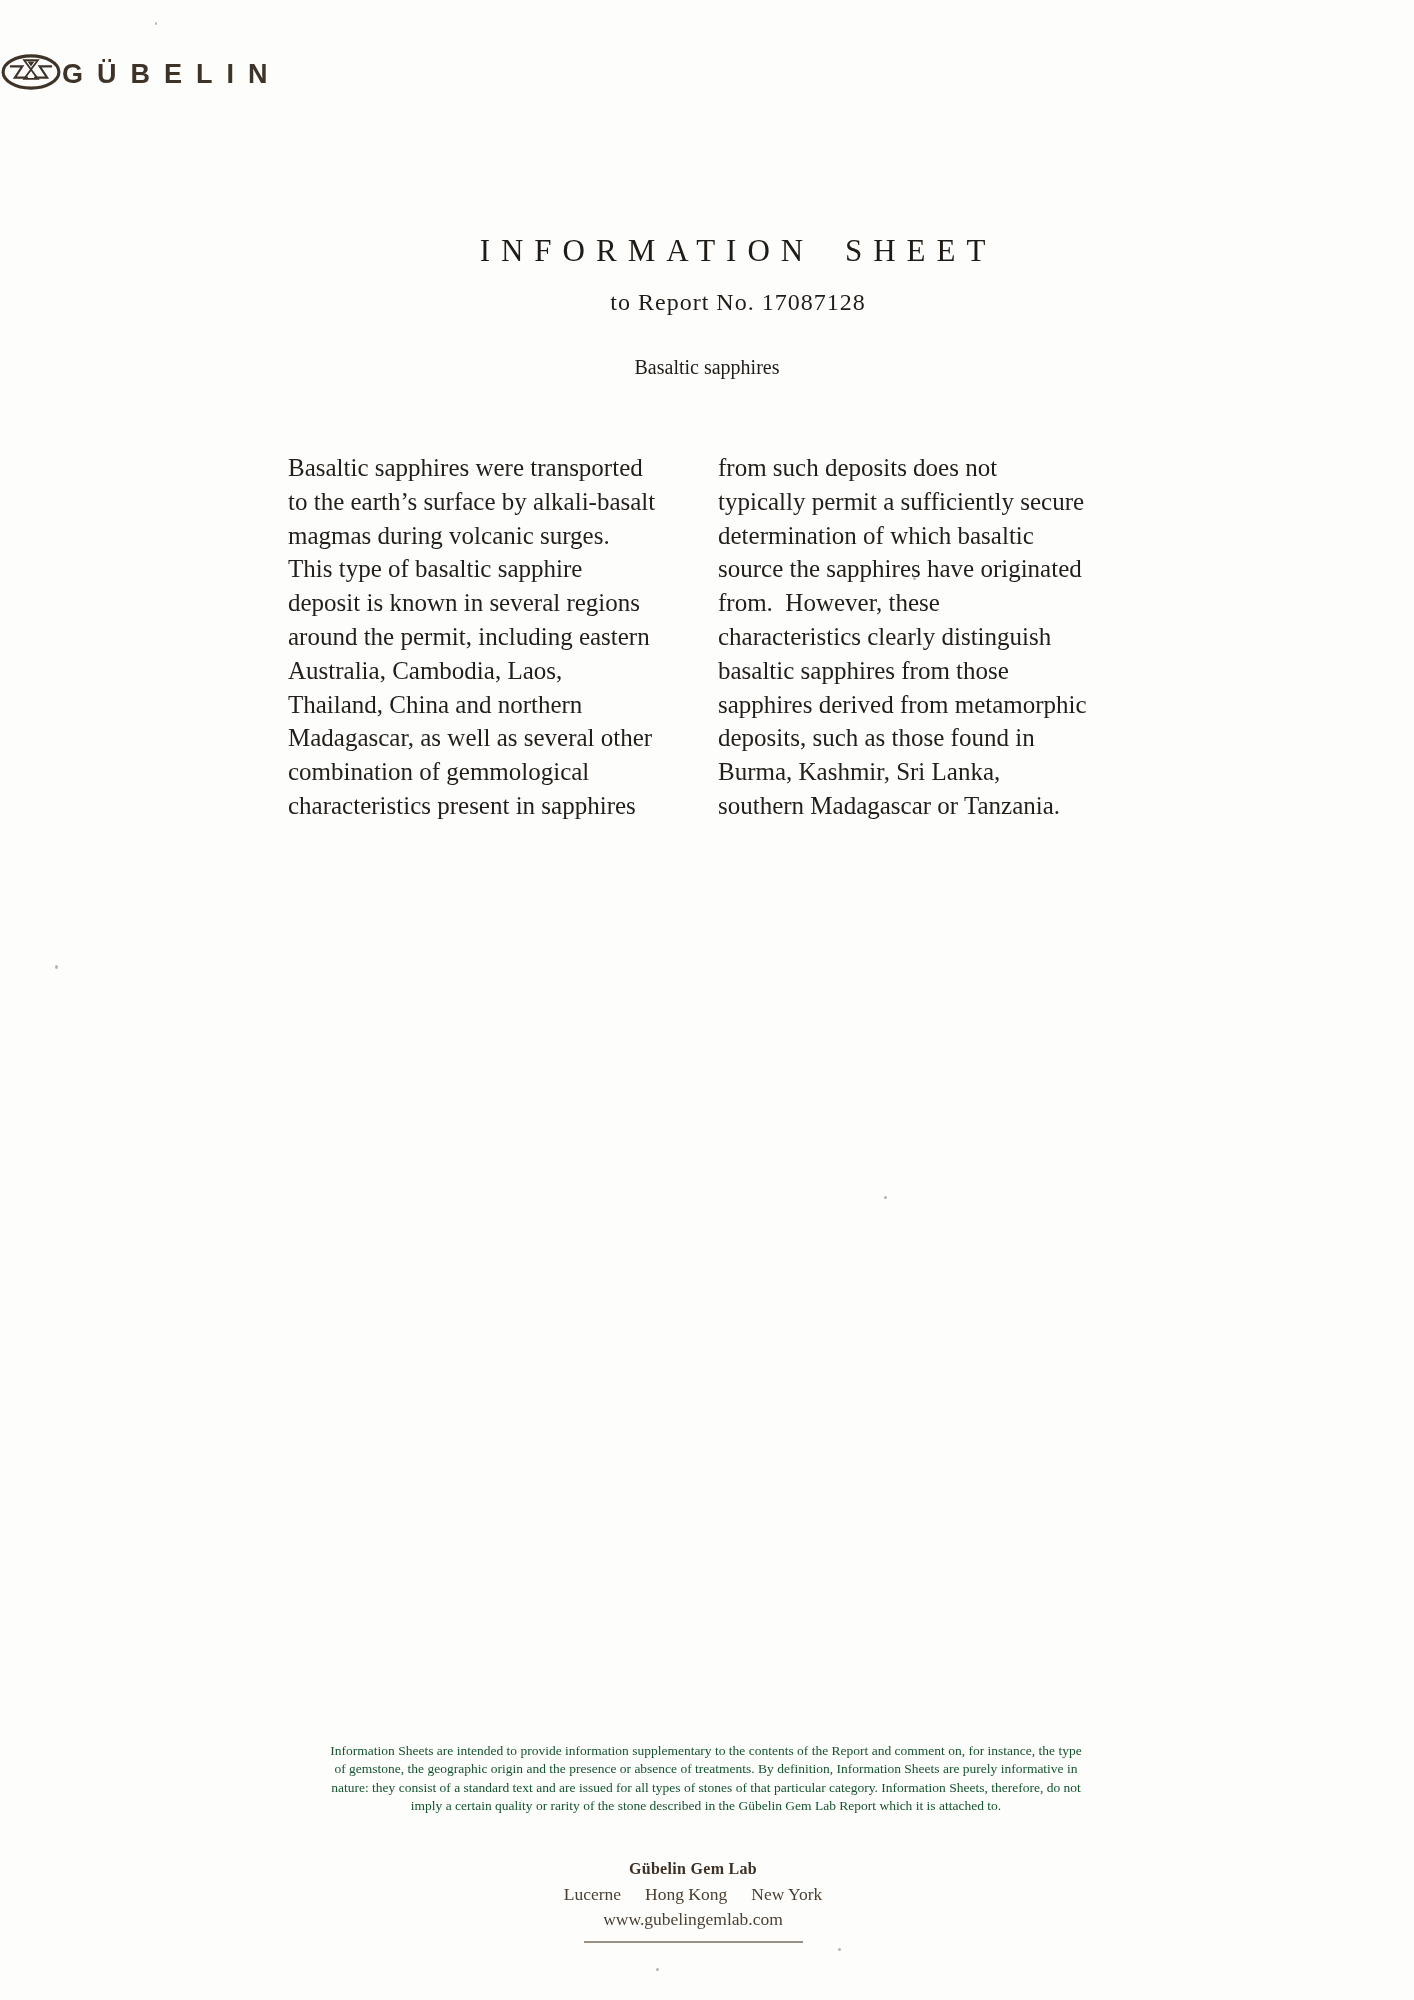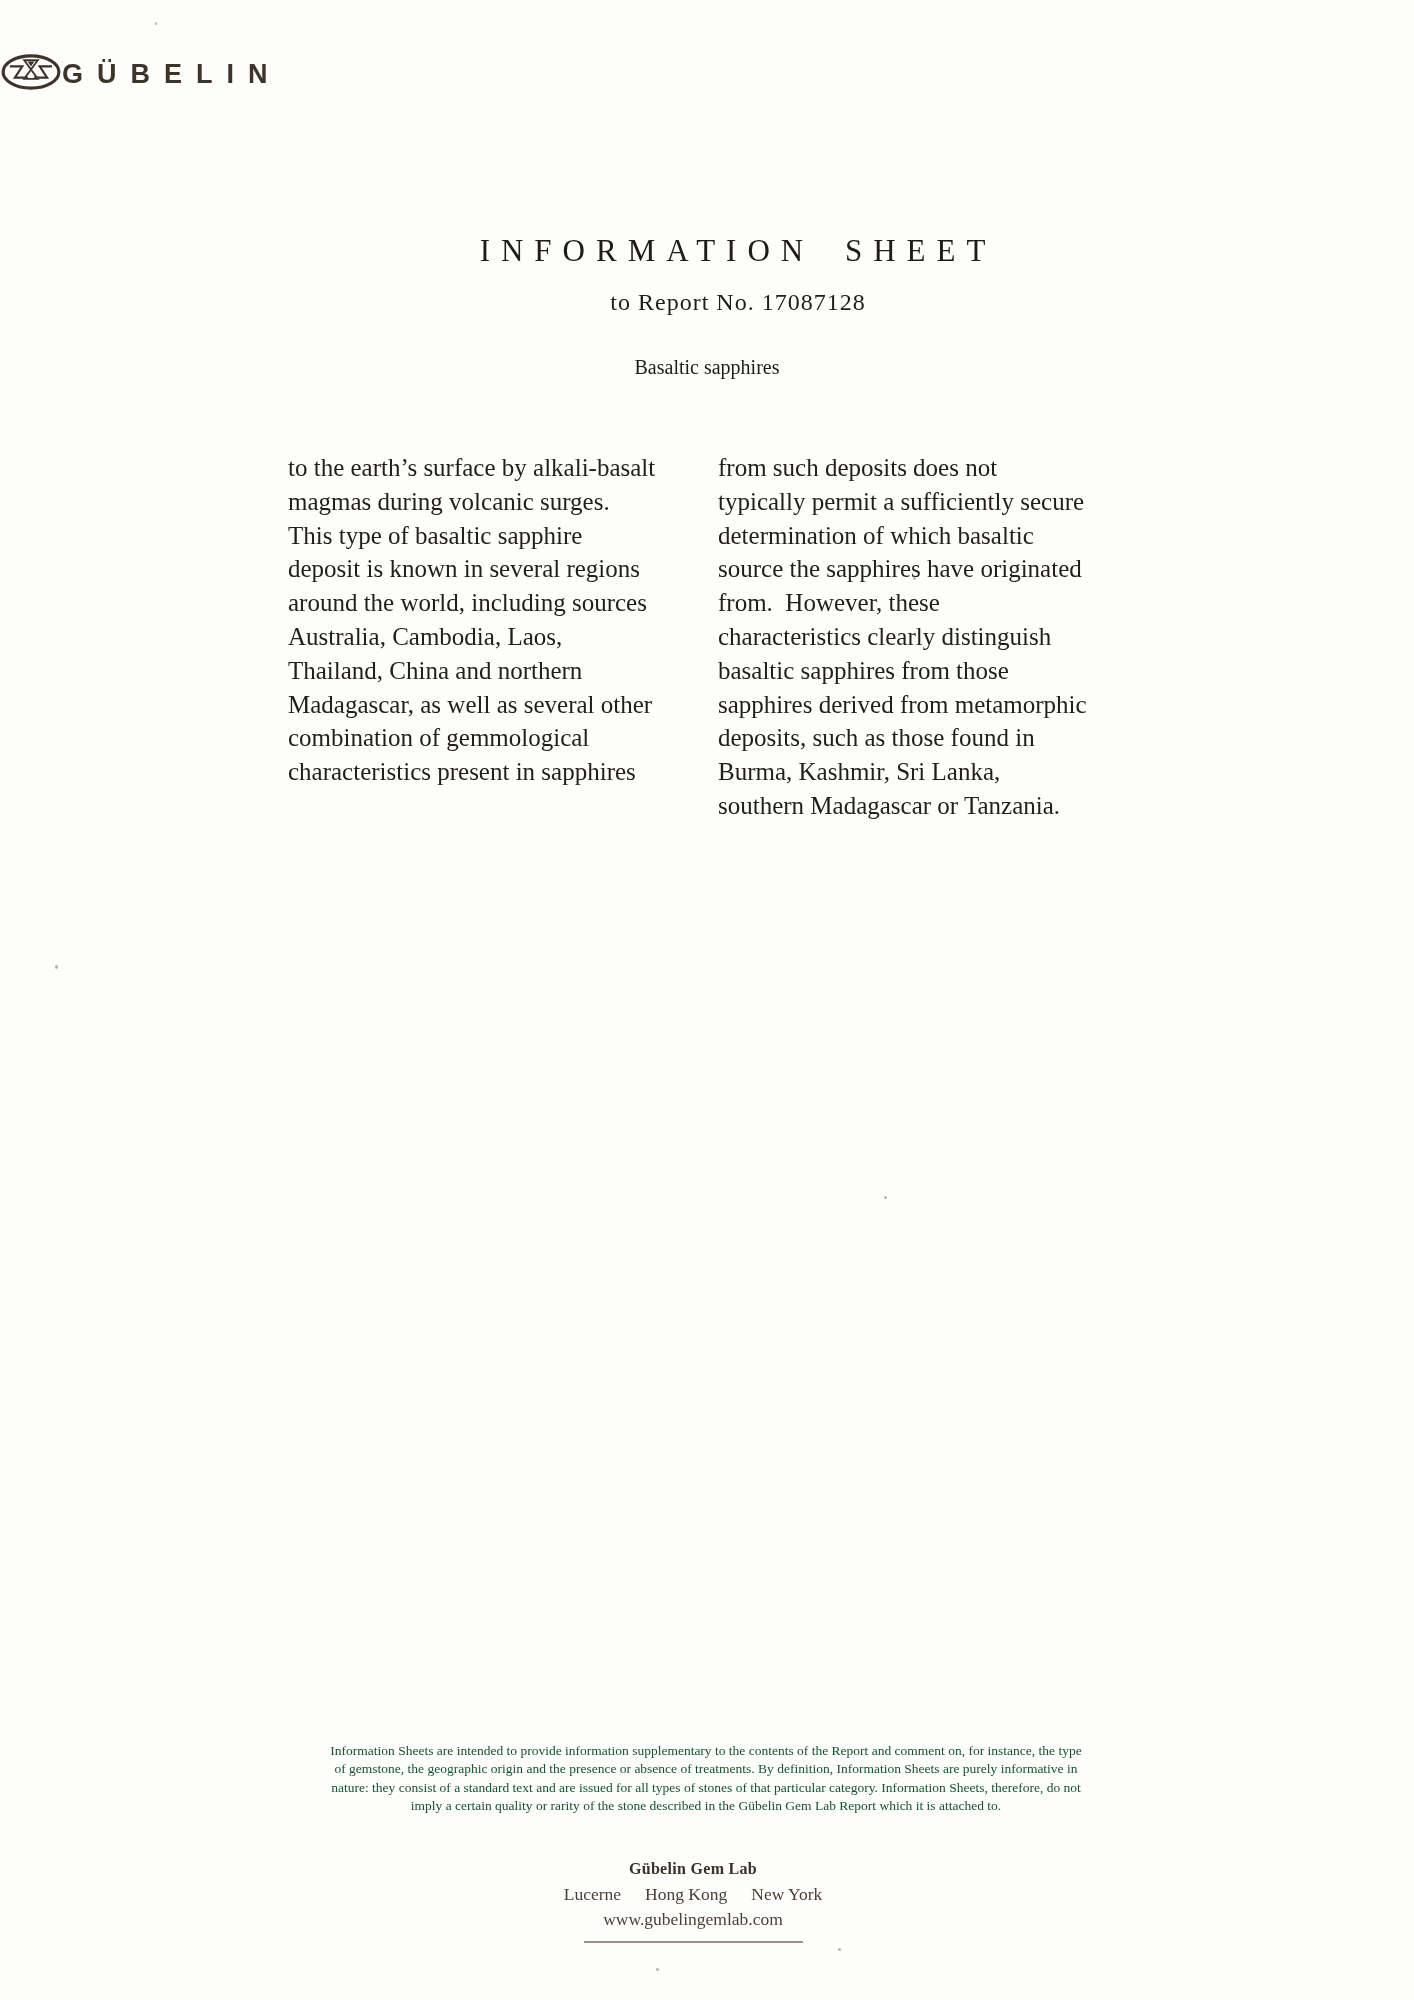--- a/index.html
+++ b/index.html
@@ -98,25 +98,26 @@
 
   <div class="title-block">
     <div class="title">INFORMATION SHEET</div>
     <div class="subtitle">to Report No. 17087128</div>
   </div>
 
   <div class="subject">Basaltic sapphires</div>
 
   <div class="columns">
     <div class="col">
+        <div class="line">Basaltic sapphires were transported</div>
         <div class="line">to the earth’s surface by alkali-basalt</div>
         <div class="line">magmas during volcanic surges.</div>
         <div class="line">This type of basaltic sapphire</div>
         <div class="line">deposit is known in several regions</div>
-        <div class="line">around the world, including sources</div>
+        <div class="line">around the permit, including eastern</div>
         <div class="line">Australia, Cambodia, Laos,</div>
         <div class="line">Thailand, China and northern</div>
         <div class="line">Madagascar, as well as several other</div>
         <div class="line">combination of gemmological</div>
         <div class="line">characteristics present in sapphires</div>
       </div>
     <div class="col">
         <div class="line">from such deposits does not</div>
         <div class="line">typically permit a sufficiently secure</div>
         <div class="line">determination of which basaltic</div>

